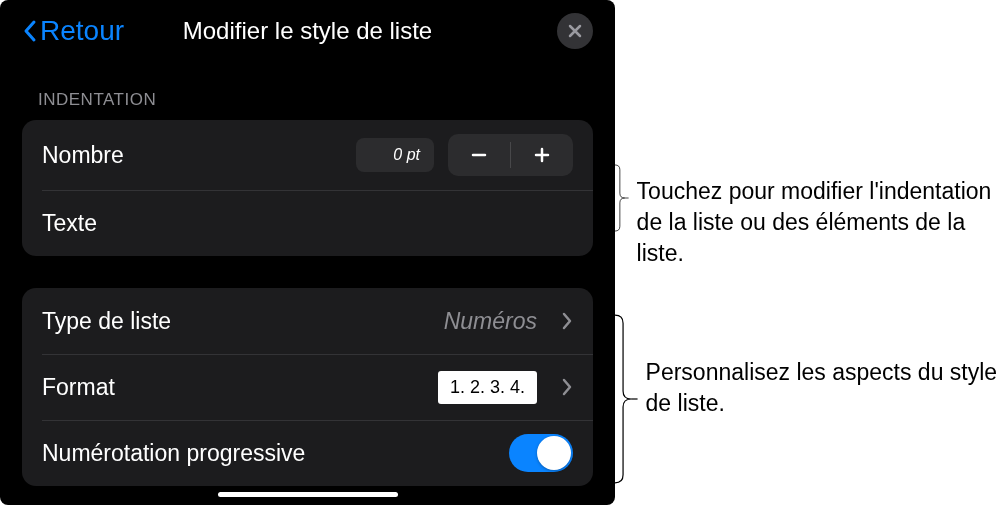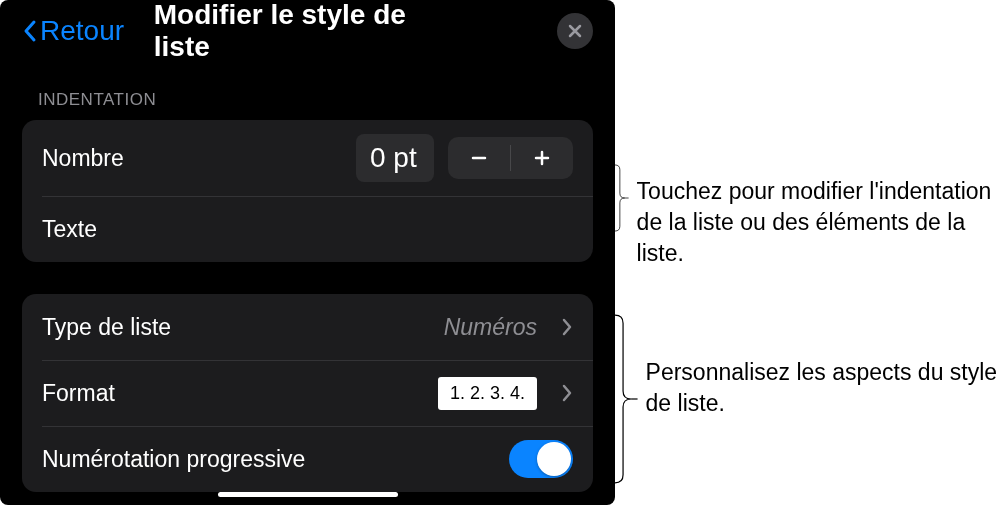--- a/index.html
+++ b/index.html
@@ -39,22 +39,22 @@
       color: #0a84ff;
       font-size: 28px;
       font-weight: 400;
       cursor: pointer;
     }
     .back-chevron {
       margin-right: 2px;
     }
     .title {
       color: #fff;
-      font-size: 28px;
-      font-weight: 700;
+      font-size: 24px;
+      font-weight: 400;
       position: absolute;
       left: 50%;
       transform: translateX(-50%);
     }
     .close-btn {
       width: 36px;
       height: 36px;
       border-radius: 50%;
       background: #333336;
       display: flex;
@@ -103,25 +103,26 @@
       font-weight: 400;
     }
     .row-right {
       display: flex;
       align-items: center;
       gap: 14px;
     }
     .value-box {
       background: #2c2c2e;
       color: #fff;
-      font-size: 28px;
+      font-size: 16px;
       padding: 8px 14px;
       border-radius: 8px;
       min-width: 78px;
-      text-align: left;
+      text-align: right;
+      font-style: italic;
     }
     .stepper {
       display: flex;
       background: #2c2c2e;
       border-radius: 10px;
       overflow: hidden;
       height: 42px;
     }
     .stepper-btn {
       width: 62px;

